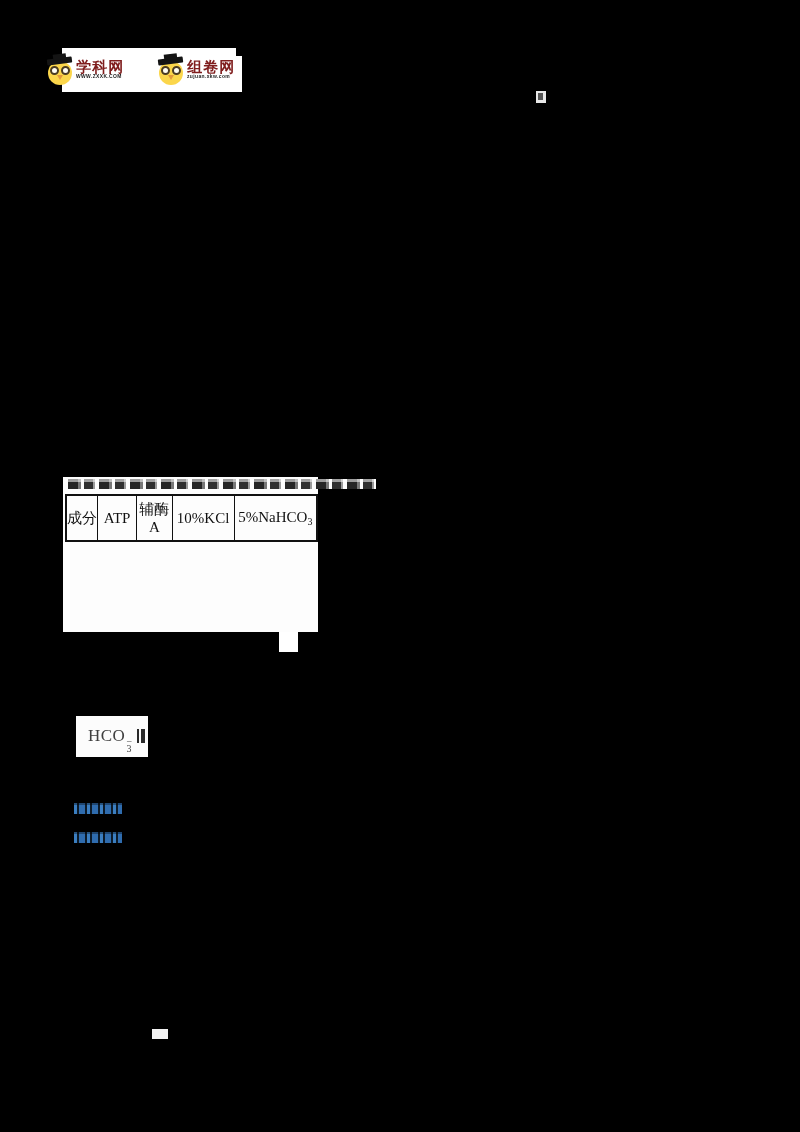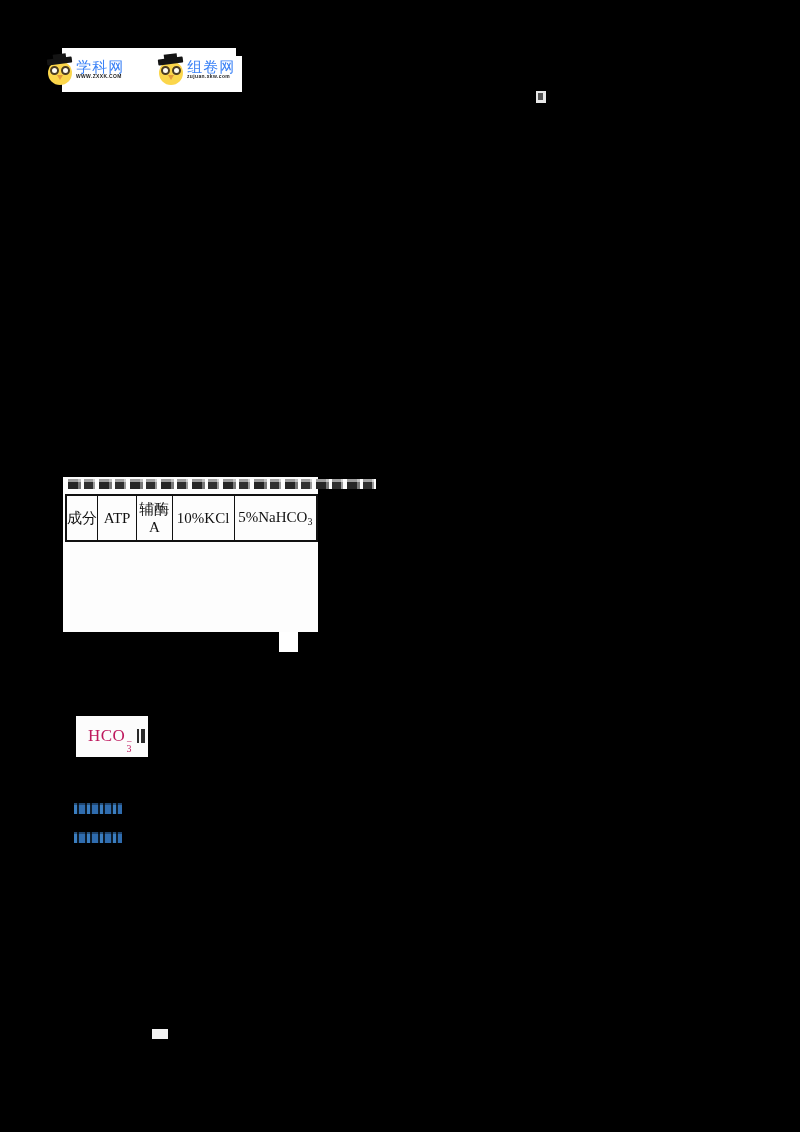--- a/index.html
+++ b/index.html
@@ -27,21 +27,21 @@
               background:#141414; transform:rotate(-7deg); }
   .owl-eyes { position:absolute; top:12px; left:3px; display:flex; gap:2px; }
   .owl-eye  { width:9px; height:9px; border:2px solid #4a3b22; border-radius:50%;
               background:#fffdf2; box-sizing:border-box; }
   .owl-beak { position:absolute; top:21px; left:10px; width:0; height:0;
               border-left:3px solid transparent; border-right:3px solid transparent;
               border-top:5px solid #E39A3B; }
 
   .logo-text  { display:flex; flex-direction:column; line-height:1; }
   .logo-title { font-family:"Liberation Sans","DejaVu Sans",sans-serif;
-                font-weight:400; font-size:15px; color:#3b82f6; letter-spacing:1px;
+                font-weight:700; font-size:15px; color:#7f1d1d; letter-spacing:1px;
                 white-space:nowrap; }
   .logo-url   { font-family:"Liberation Sans","DejaVu Sans",sans-serif;
                 font-size:8px; font-weight:700; color:#222; letter-spacing:0.6px;
                 transform:scale(0.62); transform-origin:0 2px; white-space:nowrap;
                 height:7px; }
 
   
   .frag-top { position:absolute; left:536px; top:91px; width:10px; height:12px;
               background:#e8e8e8; }
   .frag-top-ink { position:absolute; left:2px; top:2px; width:5px; height:7px;
@@ -76,21 +76,21 @@
 
   .frag-square { position:absolute; left:279px; top:632px; width:19px; height:20px;
                  background:#ffffff; }
 
   
   .formula-box {
     position:absolute; left:76px; top:716px; width:72px; height:41px;
     background:#fcfcfc; display:flex; align-items:flex-end; justify-content:flex-start;
     padding:0 0 5px 12px; box-sizing:border-box;
   }
-  .formula { font-size:17px; color:#be185d; letter-spacing:0.5px; white-space:nowrap; }
+  .formula { font-size:17px; color:#404040; letter-spacing:0.5px; white-space:nowrap; }
   .ss { display:inline-flex; flex-direction:column; vertical-align:-4px;
         line-height:7px; font-size:10px; margin-left:1px; }
   .partial-glyph { display:inline-block; width:8px; height:14px; margin-left:4px;
                    background:linear-gradient(90deg,#2a2a2a 0 2px,#fcfcfc 2px 4px,#2a2a2a 4px 8px);
                    vertical-align:-2px; }
 
   
   .frag-blue {
     position:absolute; left:74px; width:48px; height:11px;
     background:

